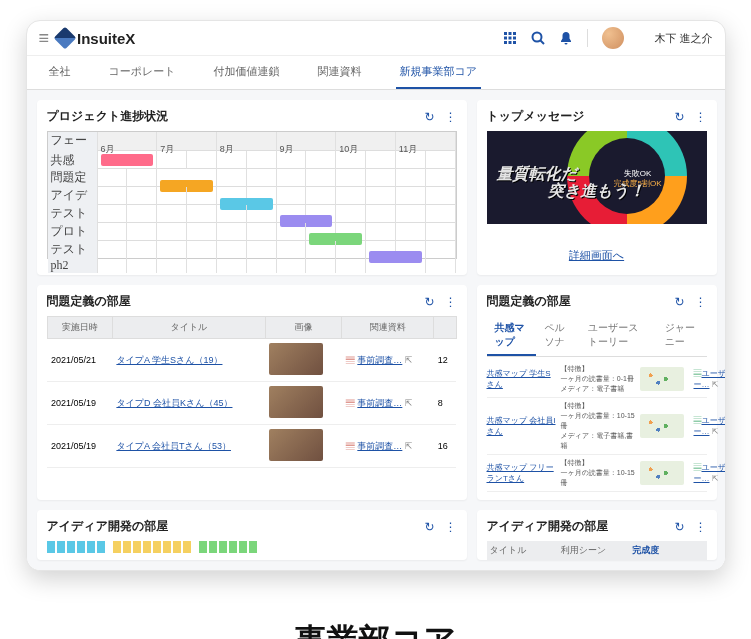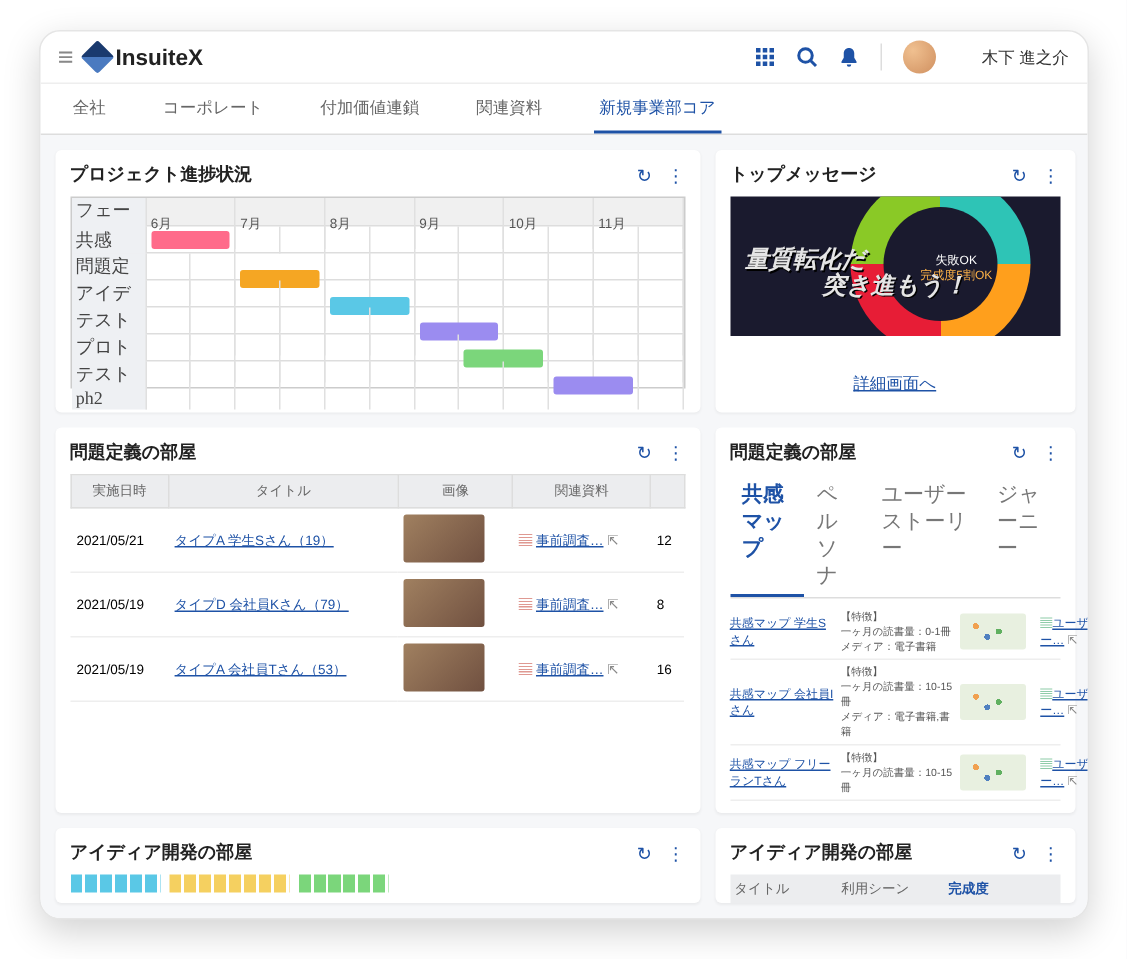--- a/index.html
+++ b/index.html
@@ -31,21 +31,21 @@
 .ring { position: absolute; width: 120px; height: 120px; border-radius: 50%; top: -15px; right: 20px; background: conic-gradient(#2ec4b6 0 90deg,#ff9f1c 90deg 180deg,#e71d36 180deg 270deg,#8ac926 270deg 360deg); }
 .ring::after { content: ""; position: absolute; inset: 22px; background: #1a1a2e; border-radius: 50%; }
 .topmsg-txt1 { position: absolute; top: 38px; right: 45px; color: #fff; font-size: 8px; text-align: center; line-height: 1.3; }
 .topmsg-txt2 { position: absolute; bottom: 24px; left: 10px; right: 10px; color: #e5e5e5; font-size: 16px; font-weight: 900; font-style: italic; line-height: 1.1; text-shadow: 1px 1px 0 #000; }
 .topmsg-link { text-align: center; color: #1e52a6; font-size: 11px; padding: 4px; }
 .tbl { width: 100%; font-size: 9px; border-collapse: collapse; }
 .tbl th { background: #ecedef; color: #666; padding: 4px; font-weight: 400; border: 1px solid #ddd; }
 .tbl td { padding: 4px; border-bottom: 1px solid #eee; vertical-align: middle; }
 .lnk { color: #1e52a6; text-decoration: underline; }
 .thumb { width: 54px; height: 32px; background: linear-gradient(135deg,#a08060,#705040); border-radius: 2px; display: inline-block; }
-.subtabs { display: flex; font-size: 14px; border-bottom: 1px solid #ddd; margin-bottom: 4px; }
+.subtabs { display: flex; font-size: 10px; border-bottom: 1px solid #ddd; margin-bottom: 4px; }
 .subtab { padding: 5px 8px; color: #777; cursor: pointer; }
 .subtab.active { color: #1e52a6; border-bottom: 2px solid #1e52a6; font-weight: 700; }
 .mini-row { display: grid; grid-template-columns: 70px 75px 50px 40px; gap: 4px; font-size: 8px; padding: 3px 0; border-bottom: 1px solid #eee; align-items: center; }
 .mini-thumb { width: 44px; height: 24px; background: #e8f0e0; border-radius: 2px; position: relative; }
 .mini-thumb::before { content: ""; position: absolute; inset: 3px; background: radial-gradient(circle at 20% 30%,#f0a050 2px,transparent 2px),radial-gradient(circle at 60% 50%,#60b060 2px,transparent 2px),radial-gradient(circle at 40% 70%,#5080c0 2px,transparent 2px); }
 .bottom-row { display: grid; grid-template-columns: 430px 240px; gap: 10px; padding: 0 10px 10px; background: #f6f7f9; }
 .proto-head { display: grid; grid-template-columns: 1fr 1fr 1fr; font-size: 9px; background: #ecedef; color: #666; padding: 3px; }
 .caption { text-align: center; font-size: 32px; font-weight: 700; color: #111; padding: 28px 0 18px; }
 .icn { cursor: pointer; }
 svg { display: block; }
@@ -267,21 +267,21 @@
               <td>2021/05/21</td>
               <td><span class="lnk">タイプA 学生Sさん（19）</span></td>
               <td><span class="thumb"></span></td>
               <td><span style="color:#c0392b">▤</span> <span class="lnk">事前調査…</span> <span style="color:#888">⇱</span></td>
               <td>12</td>
             </tr>
           </tbody>
           <tbody>
             <tr>
               <td>2021/05/19</td>
-              <td><span class="lnk">タイプD 会社員Kさん（79）</span></td>
+              <td><span class="lnk">タイプD 会社員Kさん（45）</span></td>
               <td><span class="thumb"></span></td>
               <td><span style="color:#c0392b">▤</span> <span class="lnk">事前調査…</span> <span style="color:#888">⇱</span></td>
               <td>8</td>
             </tr>
           </tbody>
           <tbody>
             <tr>
               <td>2021/05/19</td>
               <td><span class="lnk">タイプA 会社員Tさん（53）</span></td>
               <td><span class="thumb"></span></td>

